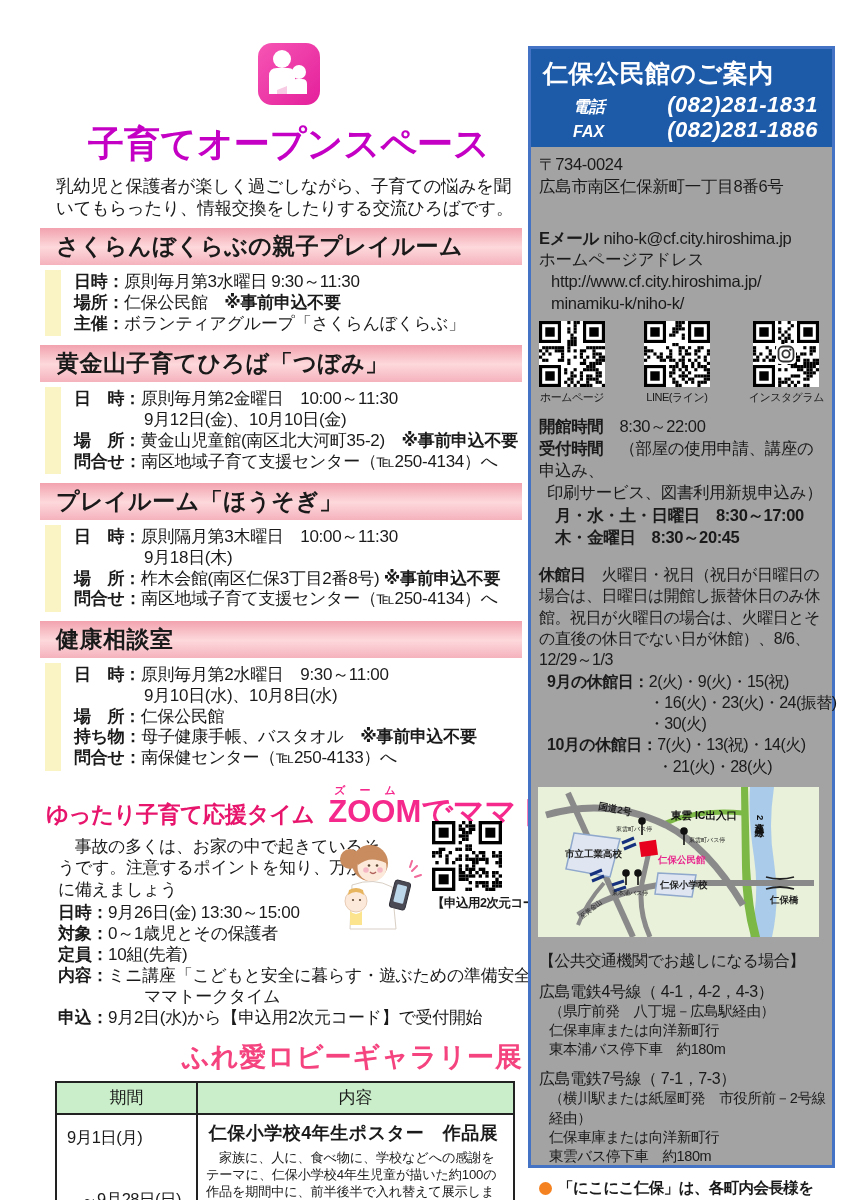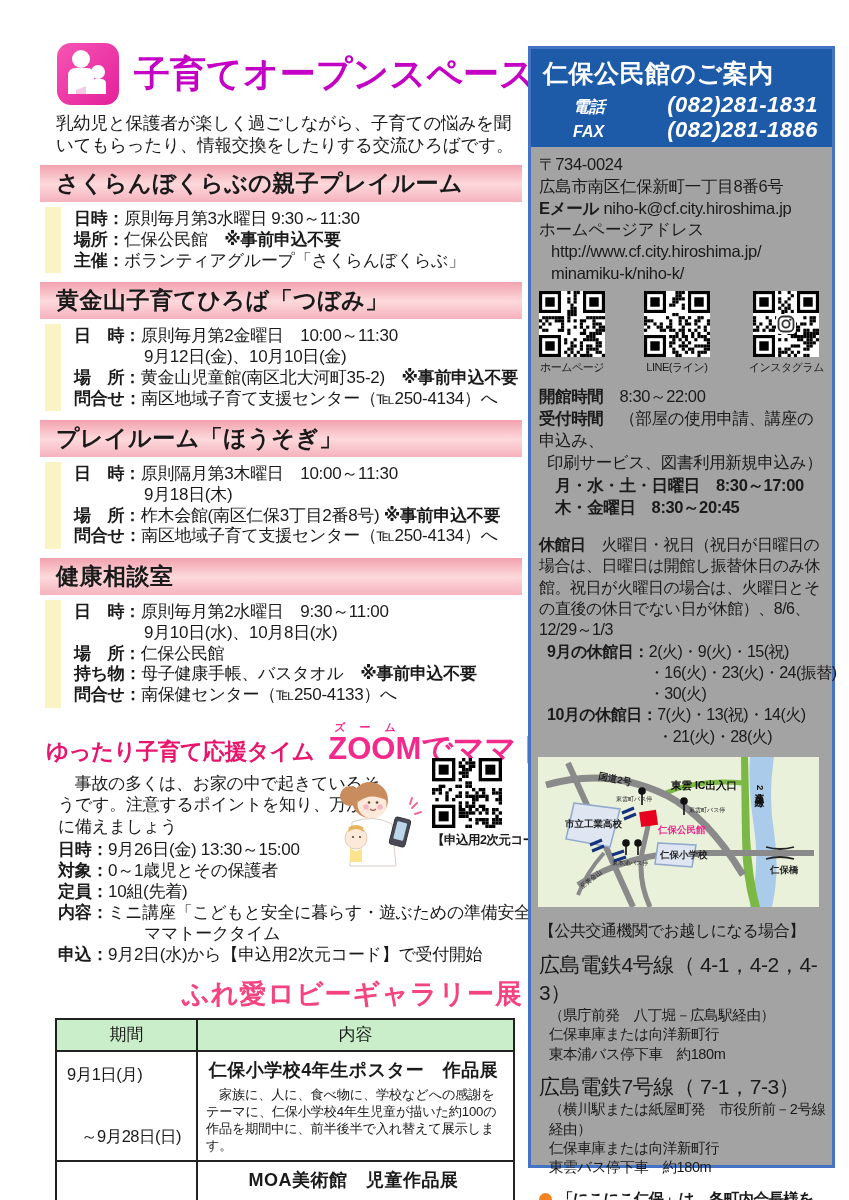--- a/index.html
+++ b/index.html
@@ -3,21 +3,21 @@
 <meta charset="utf-8">
 <style>
   html,body{margin:0;padding:0;}
   body{
     width:849px;height:1200px;position:relative;background:#ffffff;
     font-family:"Liberation Sans","DejaVu Sans",sans-serif;color:#1a1a1a;
     overflow:hidden;
   }
   
   .left-col{position:absolute;left:40px;top:42px;width:482px;}
-  .title-row{display:flex;align-items:center;gap:14px;margin-left:16px;}
+  .title-row{display:flex;align-items:center;gap:14px;margin-left:16px;flex-direction:column;}
   .app-icon{width:64px;height:64px;flex:0 0 auto;}
   .main-title{color:#c400c4;font-size:36px;font-weight:bold;letter-spacing:0px;white-space:nowrap;}
   .intro{margin:6px 0 0 16px;font-size:17.5px;line-height:1.26;letter-spacing:-0.2px;}
   .sec-header{
     height:37px;margin-top:9px;display:flex;align-items:center;padding-left:16px;
     background:linear-gradient(180deg,#f2a2ae 0%,#fdd9dc 52%,#f5b2bd 100%);
     font-size:23px;font-weight:bold;letter-spacing:0.5px;white-space:nowrap;
   }
   .details{display:flex;margin:5px 0 6px 5px;}
   .stripe{width:16px;background:#faf3c3;margin-right:13px;flex:0 0 auto;}
@@ -51,41 +51,41 @@
   .work-title{font-size:18px;font-weight:bold;text-align:center;margin:2px 0 4px 0;letter-spacing:0.5px;}
   .work-desc{font-size:13.2px;line-height:1.3;letter-spacing:-0.2px;}
   
   .right-col{position:absolute;left:528px;top:46px;width:301px;height:1116px;border:3px solid #4472c4;background:#a3a3a3;}
   .blue-head{background:#1d5ba9;color:#fff;height:96px;padding-top:2px;}
   .bh-title{font-size:25px;font-weight:bold;padding:6px 0 2px 12px;letter-spacing:0.5px;}
   .bh-row{display:flex;align-items:baseline;padding:0 14px 0 42px;line-height:1.15;font-style:italic;}
   .bh-lbl{font-size:16px;font-weight:bold;width:58px;}
   .bh-val{font-size:22px;font-weight:bold;margin-left:auto;letter-spacing:0.5px;}
   .addr{padding:7px 8px 0 8px;font-size:16.5px;line-height:1.32;letter-spacing:-0.3px;}
-  .addr .em-row{white-space:nowrap;}
+  .addr .em-row{white-space:nowrap;margin-top:30px;}
   .addr .url{padding-left:12px;white-space:nowrap;}
   .qr-row{display:flex;justify-content:space-between;padding:6px 8px 0 8px;}
   .qr-item{text-align:center;position:relative;}
   .qr-item .qr{width:66px;height:66px;display:block;margin:0 auto;}
   .qr-lbl{font-size:11px;margin-top:3px;white-space:nowrap;letter-spacing:-0.5px;}
   .ig-glyph{position:absolute;left:50%;top:33px;transform:translate(-50%,-50%);background:#fff;border-radius:4px;padding:1px;}
   .hours{padding:10px 8px 0 8px;font-size:16.5px;line-height:1.35;letter-spacing:-0.4px;}
   .hours .b{font-weight:bold;}
   .hours .indent1{padding-left:8px;}
   .hours .indent2{padding-left:16px;font-weight:bold;}
   .closed{padding:16px 6px 0 8px;font-size:16px;line-height:1.33;letter-spacing:-0.5px;}
   .closed .b{font-weight:bold;}
   .closed-p .b{margin-right:16px;}
   .cm{display:flex;padding-left:8px;}
   .cm .cm-lbl{font-weight:bold;white-space:nowrap;}
   .cm .cm-vals{white-space:nowrap;}
   .map-wrap{margin:10px 7px 0 7px;}
   .transport{padding:10px 6px 0 8px;font-size:16px;letter-spacing:-0.5px;}
   .bus{margin-top:9px;font-size:14.5px;line-height:1.32;letter-spacing:-0.4px;}
-  .bus .l0{font-size:21px;}
+  .bus .l0{font-size:16px;}
   .bus .li{padding-left:10px;}
   .notes{padding:12px 6px 0 8px;}
   .note-item{display:flex;margin-bottom:7px;}
   .bullet{width:13px;height:13px;border-radius:50%;background:#f58220;flex:0 0 auto;margin:4px 6px 0 0;}
   .note-text{font-size:15.5px;font-weight:bold;line-height:1.35;letter-spacing:-0.6px;}
 </style>
 </head>
 <body>
 
 <div class="left-col">

